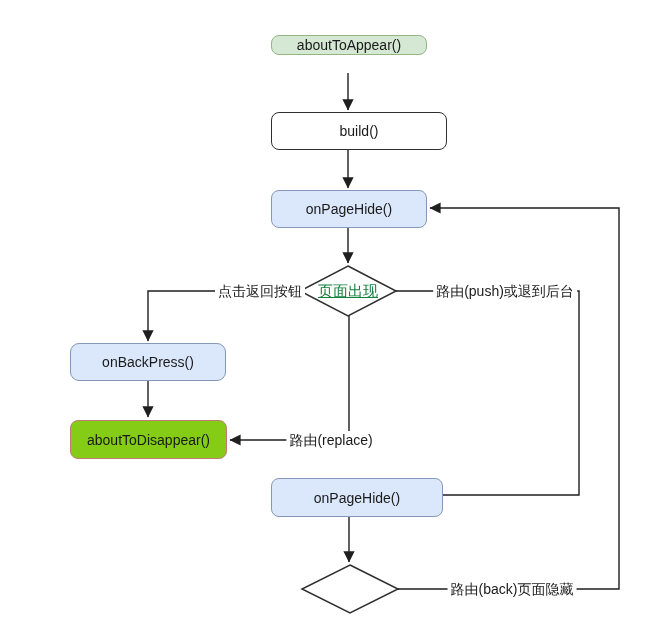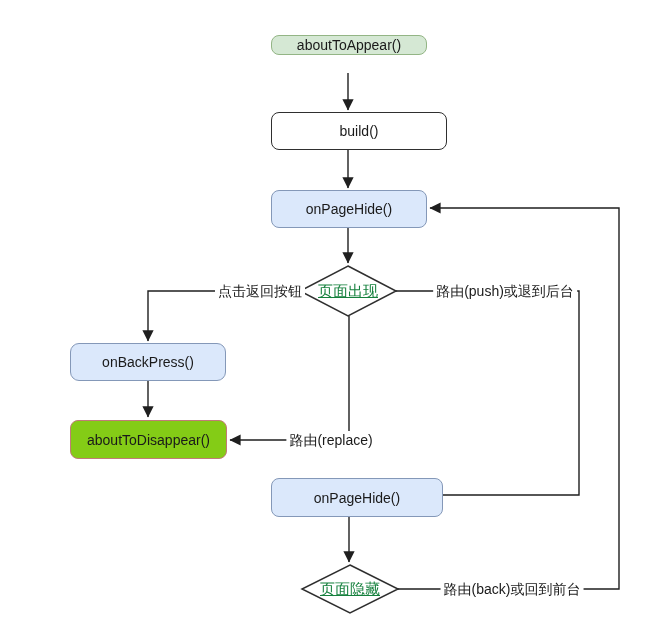--- a/index.html
+++ b/index.html
@@ -99,20 +99,19 @@
 
   <div class="node n-onPageShow" style="background:#dbe8fb;border-color:#8498b8">onPageHide()</div>
 
   <div class="node n-onBackPress" style="background:#dbe8fb;border-color:#8498b8">onBackPress()</div>
 
   <div class="node n-aboutToDisappear" style="background:#84cc16;border-color:#c27b76">aboutToDisappear()</div>
 
   <div class="node n-onPageHide" style="background:#dbe8fb;border-color:#8498b8">onPageHide()</div>
 
   <div class="diamond-label d-pageAppear">页面出现</div>
-  <div class="diamond-label d-pageHide">页面隐藏</div>
 
   <div class="edge-label l-clickBack">点击返回按钮</div>
   <div class="edge-label l-routePush">路由(push)或退到后台</div>
   <div class="edge-label l-routeReplace">路由(replace)</div>
-  <div class="edge-label l-routeBack">路由(back)或回到前台</div>
+  <div class="edge-label l-routeBack">路由(back)页面隐藏</div>
 
 </div>
 
 </body></html>

